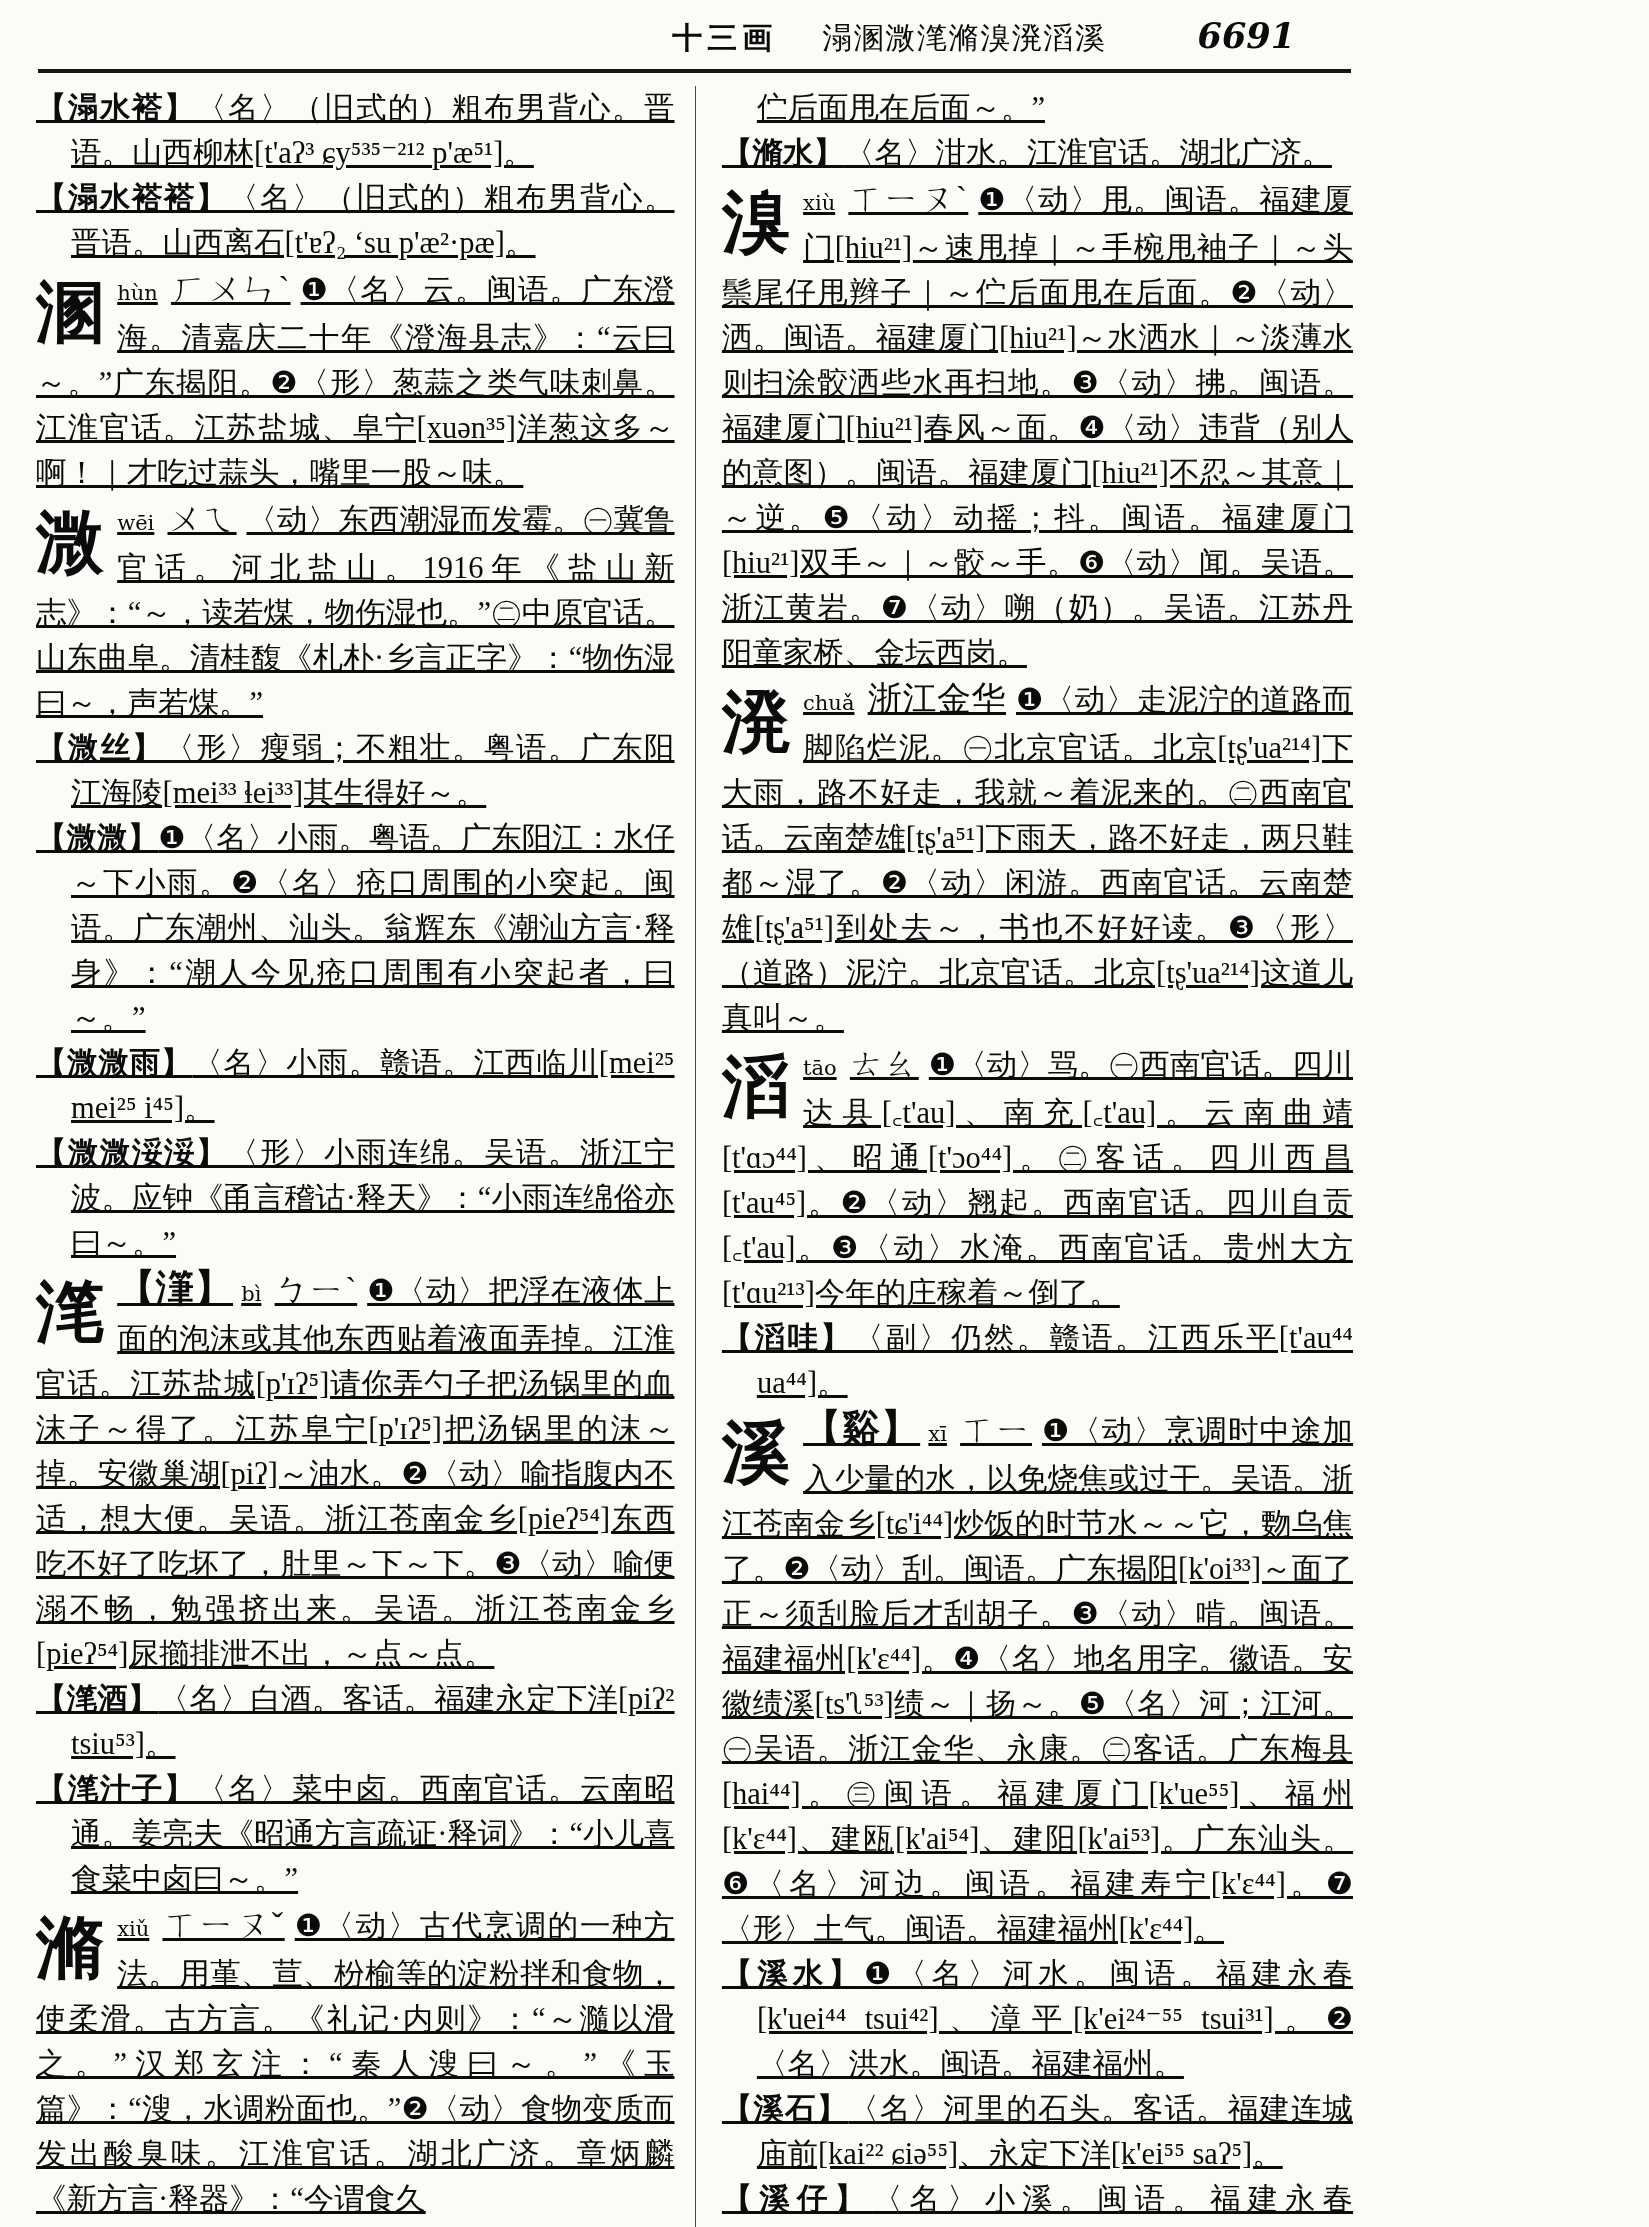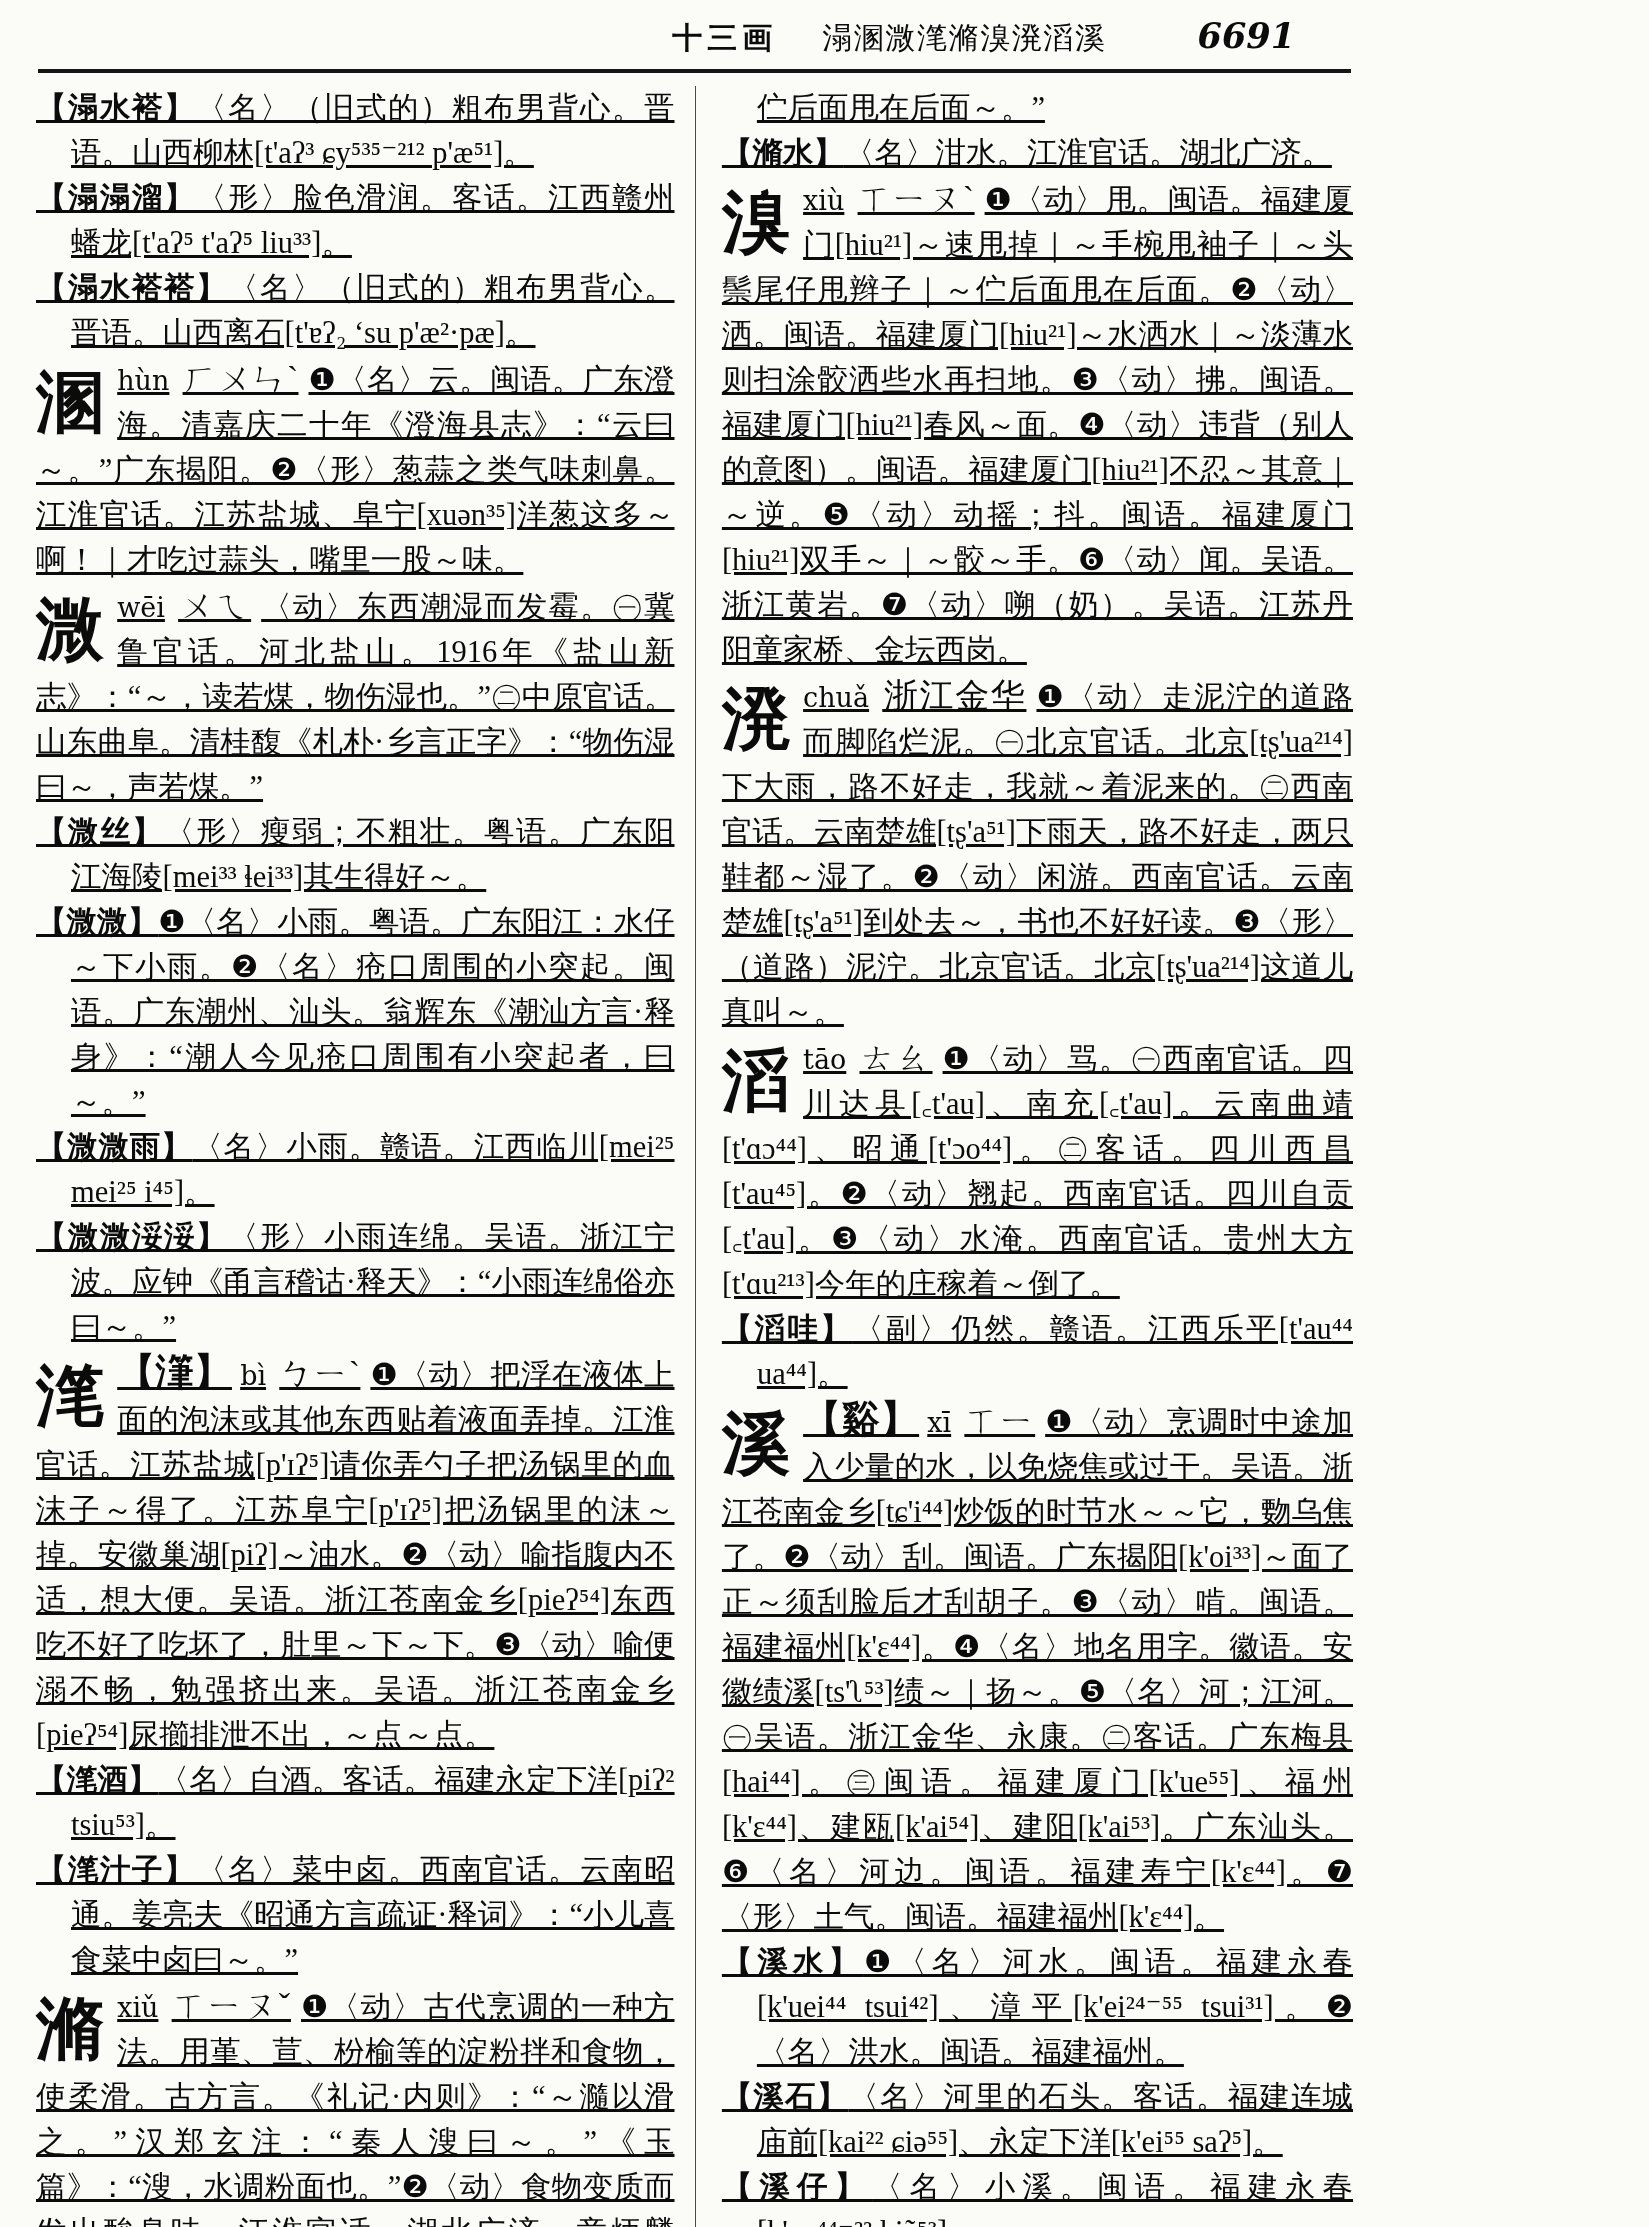--- a/index.html
+++ b/index.html
@@ -32,42 +32,41 @@
   }
   .compound{padding-left:35px;text-indent:-35px;}
   .cont{padding-left:35px;}
   .hw{font-weight:bold;}
   .head-entry{clear:left;}
   .headchar{
     float:left;font-size:68px;line-height:79px;font-weight:bold;
     margin:6.6px 13.2px 0 0;
   }
   .variant{font-weight:bold;font-size:38px;margin:0 8.2px 0 0;}
-  .pinyin{font-size:27px;font-family:"DejaVu Serif",serif;margin-right:13.2px;}
+  .pinyin{font-size:21px;font-family:"DejaVu Serif",serif;margin-right:13.2px;}
   .zhuyin{font-size:34px;margin-right:10px;}
 </style>
 </head>
 <body>
 
 <div class="page">
 
   <div class="runhead">
     <span class="section">十三画</span>
     <span class="chars">溻溷溦滗滫溴溌滔溪</span>
     <span class="pageno">6691</span>
   </div>
   <div class="headrule"></div>
 
   <div class="cols">
 
     <div class="col col-left">
 
       <p class="entry compound"><span class="hw">【溻水褡】</span><span>〈名〉（旧式的）粗布男背心。晋语。山西柳林[t'aʔ³ ɕy⁵³⁵⁻²¹² p'æ⁵¹]。</span></p>
 
-      <p class="entry compound"><span class="hw">【溻溻溜】</span><span>〈形〉脸色滑润。客话。江西赣州蟠龙[t'aʔ⁵ t'aʔ⁵ liu³³]。</span></p>
 
       <p class="entry compound"><span class="hw">【溻水褡褡】</span><span>〈名〉（旧式的）粗布男背心。晋语。山西离石[t'ɐʔ₂ ʻsu p'æ²·pæ]。</span></p>
 
       <div class="entry head-entry">
         <span class="headchar">溷</span><span class="pinyin">hùn</span><span class="zhuyin">ㄏㄨㄣˋ</span><span>❶〈名〉云。闽语。广东澄海。清嘉庆二十年《澄海县志》：“云曰～。”广东揭阳。❷〈形〉葱蒜之类气味刺鼻。江淮官话。江苏盐城、阜宁[xuən³⁵]洋葱这多～啊！｜才吃过蒜头，嘴里一股～味。</span>
       </div>
 
       <div class="entry head-entry">
         <span class="headchar">溦</span><span class="pinyin">wēi</span><span class="zhuyin">ㄨㄟ</span><span>〈动〉东西潮湿而发霉。㊀冀鲁官话。河北盐山。1916年《盐山新志》：“～，读若煤，物伤湿也。”㊁中原官话。山东曲阜。清桂馥《札朴·乡言正字》：“物伤湿曰～，声若煤。”</span>
       </div>

